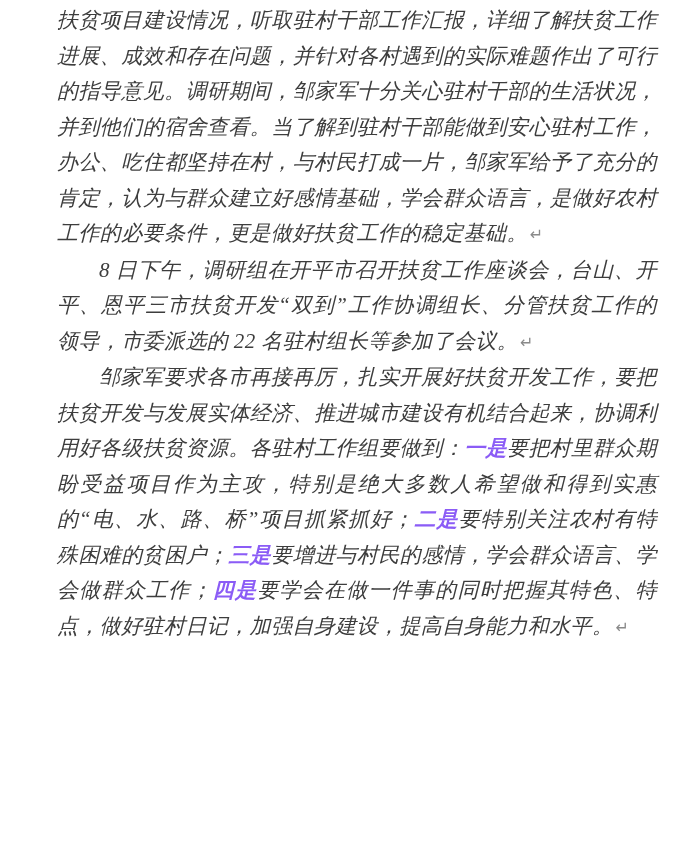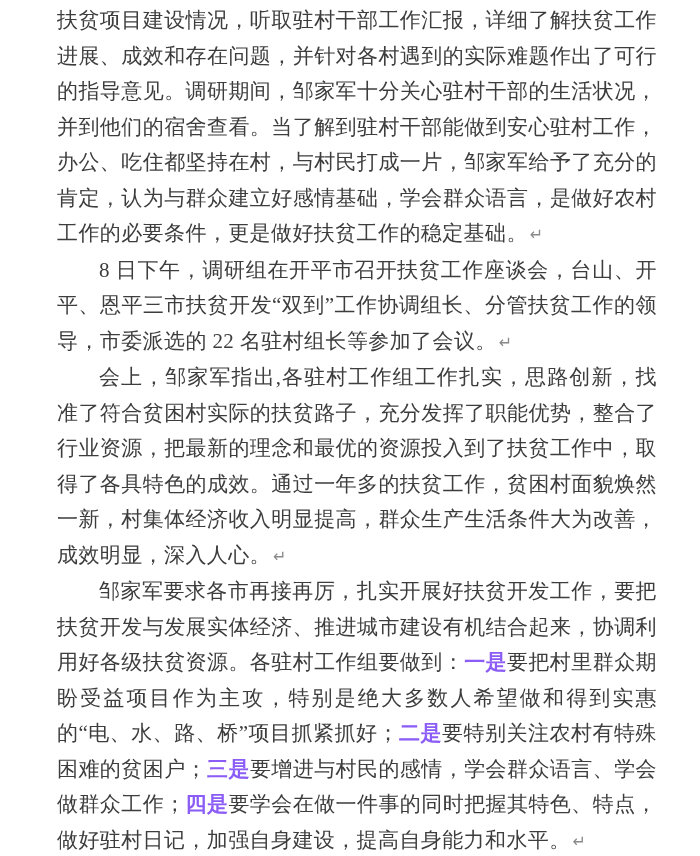--- a/index.html
+++ b/index.html
@@ -11,20 +11,21 @@
     width: 700px;
     height: 856px;
     overflow: hidden;
   }
   .page {
     box-sizing: border-box;
     width: 700px;
     height: 856px;
     background: #ffffff;
     padding: 3px 43px 16px 57px;
+    font-style: italic;
   }
   .doc-text {
     font-family: "Liberation Serif", "DejaVu Serif", serif;
     font-size: 21px;
     line-height: 35.5px;
     letter-spacing: 0.4px;
     color: #3d3d3d;
     text-align: justify;
   }
   .doc-text p {
@@ -49,16 +50,15 @@
     font-family: "DejaVu Sans", sans-serif;
   }
 </style>
 </head>
 <body>
 
 <div class="page">
   <div class="doc-text" id="document-body">
       <p><span class="run">扶贫项目建设情况，听取驻村干部工作汇报，详细了解扶贫工作进展、成效和存在问题，并针对各村遇到的实际难题作出了可行的指导意见。调研期间，邹家军十分关心驻村干部的生活状况，并到他们的宿舍查看。当了解到驻村干部能做到安心驻村工作，办公、吃住都坚持在村，与村民打成一片，邹家军给予了充分的肯定，认为与群众建立好感情基础，学会群众语言，是做好农村工作的必要条件，更是做好扶贫工作的稳定基础。</span><span class="para-mark">↵</span></p>
       <p class="indented"><span class="run">8 日下午，调研组在开平市召开扶贫工作座谈会，台山、开平、恩平三市扶贫开发“双到”工作协调组长、分管扶贫工作的领导，市委派选的 22 名驻村组长等参加了会议。</span><span class="para-mark">↵</span></p>
-      <p class="indented"><span class="run">会上，邹家军指出,各驻村工作组工作扎实，思路创新，找准了符合贫困村实际的扶贫路子，充分发挥了职能优势，整合了行业资源，把最新的理念和最优的资源投入到了扶贫工作中，取得了各具特色的成效。通过一年多的扶贫工作，贫困村面貌焕然一新，村集体经济收入明显提高，群众生产生活条件大为改善，成效明显，深入人心。</span><span class="para-mark">↵</span></p>
       <p class="indented"><span class="run">邹家军要求各市再接再厉，扎实开展好扶贫开发工作，要把扶贫开发与发展实体经济、推进城市建设有机结合起来，协调利用好各级扶贫资源。各驻村工作组要做到：</span><span class="run bold">一是</span><span class="run">要把村里群众期盼受益项目作为主攻，特别是绝大多数人希望做和得到实惠的“电、水、路、桥”项目抓紧抓好；</span><span class="run bold">二是</span><span class="run">要特别关注农村有特殊困难的贫困户；</span><span class="run bold">三是</span><span class="run">要增进与村民的感情，学会群众语言、学会做群众工作；</span><span class="run bold">四是</span><span class="run">要学会在做一件事的同时把握其特色、特点，做好驻村日记，加强自身建设，提高自身能力和水平。</span><span class="para-mark">↵</span></p>
     </div>
 </div>
 
 </body></html>

